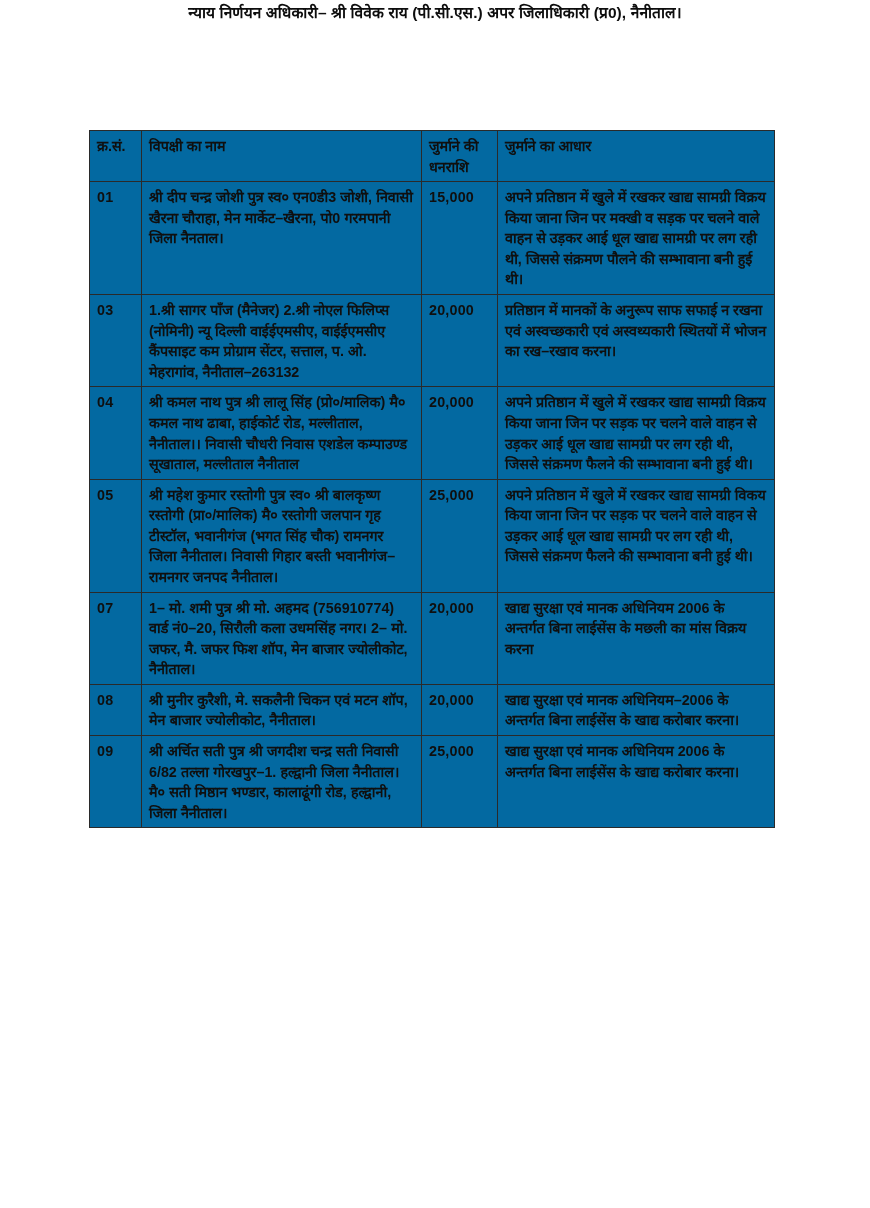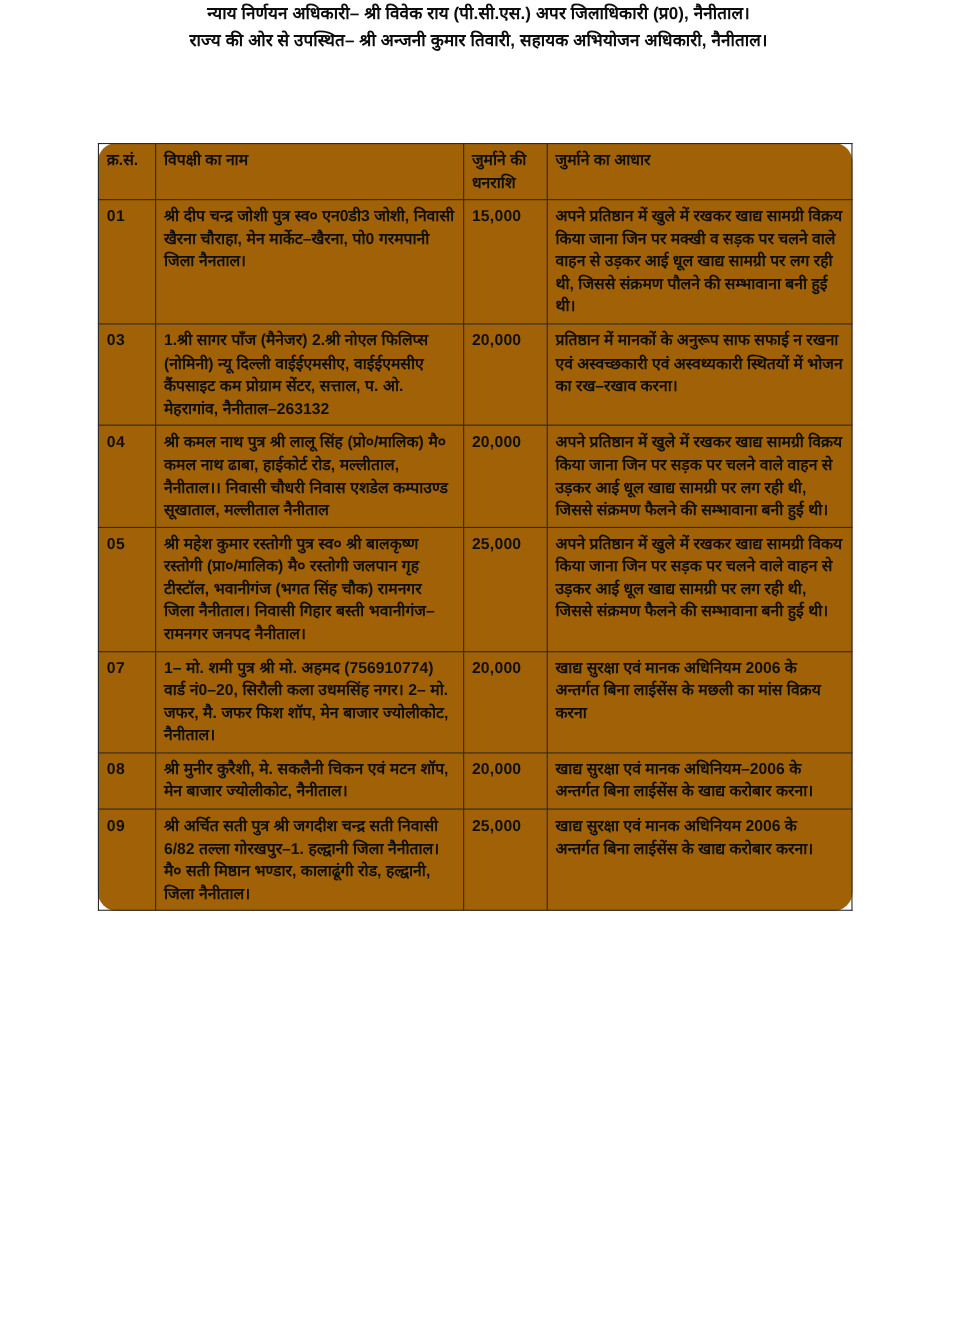--- a/index.html
+++ b/index.html
@@ -37,22 +37,21 @@
   .table-wrap {
     position: absolute;
     left: 89px;
     top: 130px;
     width: 685px;
   }
   table.fine-table {
     border-collapse: collapse;
     width: 685px;
     table-layout: fixed;
-    background: #a16207;
-    border-radius: 17px;
+    background: #0369a1;
   }
   table.fine-table td,
   table.fine-table th {
     border: 1px solid #2a2a2a;
     vertical-align: top;
     padding: 5px 7px 4px 7px;
     font-size: 14.3px;
     line-height: 1.44;
     font-weight: bold;
     color: #0f0f0f;
@@ -100,21 +99,20 @@
   .pad-8 { padding-bottom: 8px; }
   .pad-9 { padding-bottom: 18px; }
 </style>
 </head>
 <body>
 
 <div class="page">
 
   <div class="heading-block">
     <div class="heading-line">न्याय निर्णयन अधिकारी– श्री विवेक राय (पी.सी.एस.) अपर जिलाधिकारी (प्र0), नैनीताल।</div>
-    <div class="heading-line">राज्य की ओर से उपस्थित– श्री अन्जनी कुमार तिवारी, सहायक अभियोजन अधिकारी, नैनीताल।</div>
   </div>
 
   <div class="table-wrap">
     <table class="fine-table">
       <colgroup>
         <col class="c-sno">
           <col class="c-name">
           <col class="c-amt">
           <col class="c-reason">
       </colgroup>

